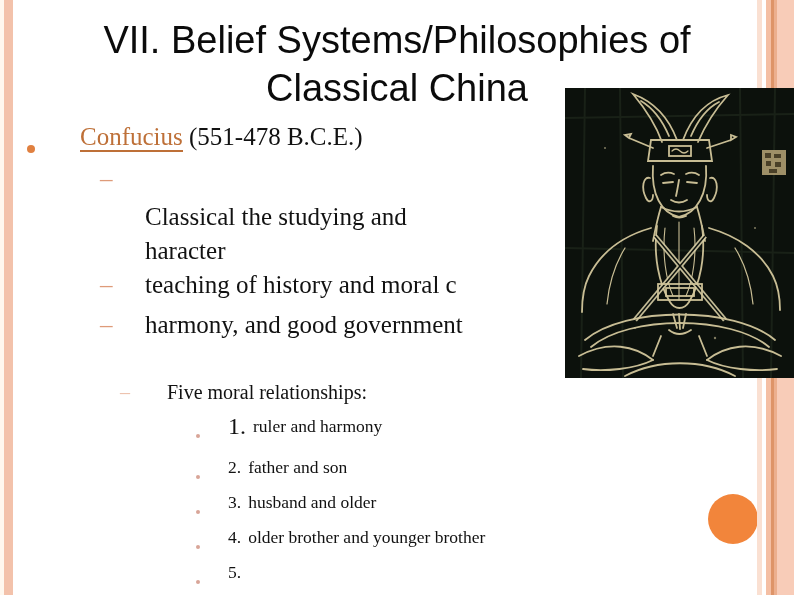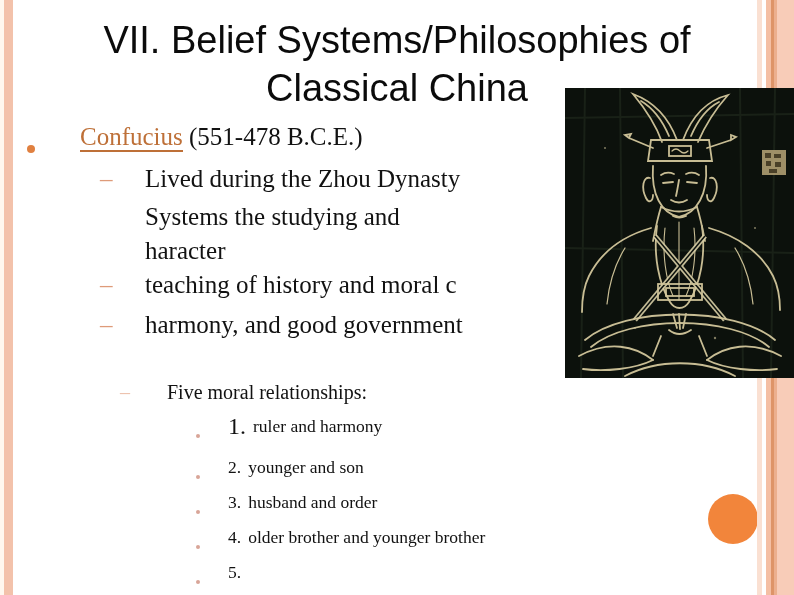--- a/index.html
+++ b/index.html
@@ -74,27 +74,26 @@
   <div class="row l1">
     <div class="bullet-dot"></div>
     <div class="gap1"></div>
     <div>
       <span class="link">Confucius</span><span> (551-478 B.C.E.)</span>
     </div>
   </div>
 
   <div class="row l2 row-lived">
     <span class="dash">–</span>
-    <div>Lived during the Zhou Dynasty</div>
   </div>
 
   <div class="row l2 row-promoted">
     <span class="dash">–</span>
     <div>
-      <div>Systems the studying and</div>
+      <div>Classical the studying and</div>
       <div>haracter</div>
       <div>teaching of history and moral c</div>
     </div>
   </div>
 
   <div class="row l2 row-believed">
     <span class="dash">–</span>
     <div>
       <div>harmony, and good government</div>
     </div>
@@ -108,27 +107,27 @@
   <div class="row l4 row-rel1">
     <div class="bullet-sm"></div>
     <div class="gap4"></div>
     <span class="num num-big">1.</span>
     <span>ruler and harmony</span>
   </div>
   <div class="row l4 row-rel2">
     <div class="bullet-sm"></div>
     <div class="gap4"></div>
     <span class="num">2.</span>
-    <span>younger and son</span>
+    <span>father and son</span>
   </div>
   <div class="row l4 row-rel3">
     <div class="bullet-sm"></div>
     <div class="gap4"></div>
     <span class="num">3.</span>
-    <span>husband and order</span>
+    <span>husband and older</span>
   </div>
   <div class="row l4 row-rel4">
     <div class="bullet-sm"></div>
     <div class="gap4"></div>
     <span class="num">4.</span>
     <span>older brother and younger brother</span>
   </div>
   <div class="row l4 row-rel5">
     <div class="bullet-sm"></div>
     <div class="gap4"></div>

